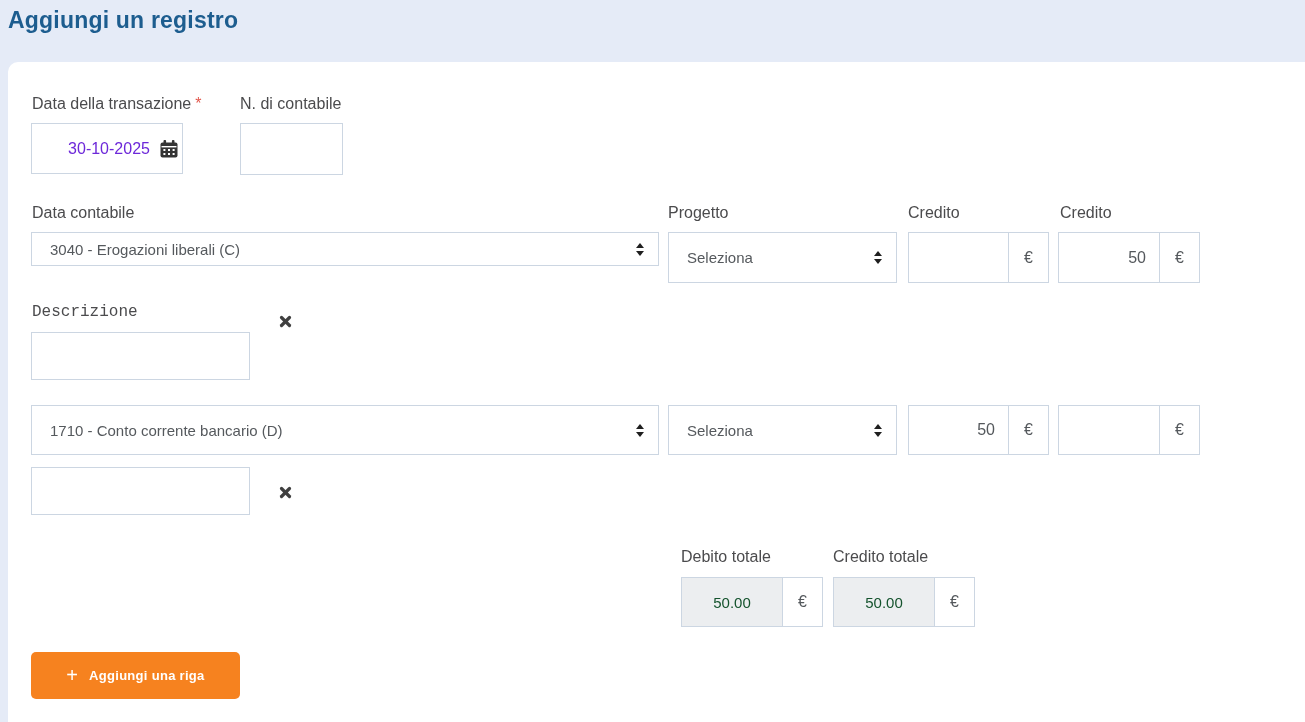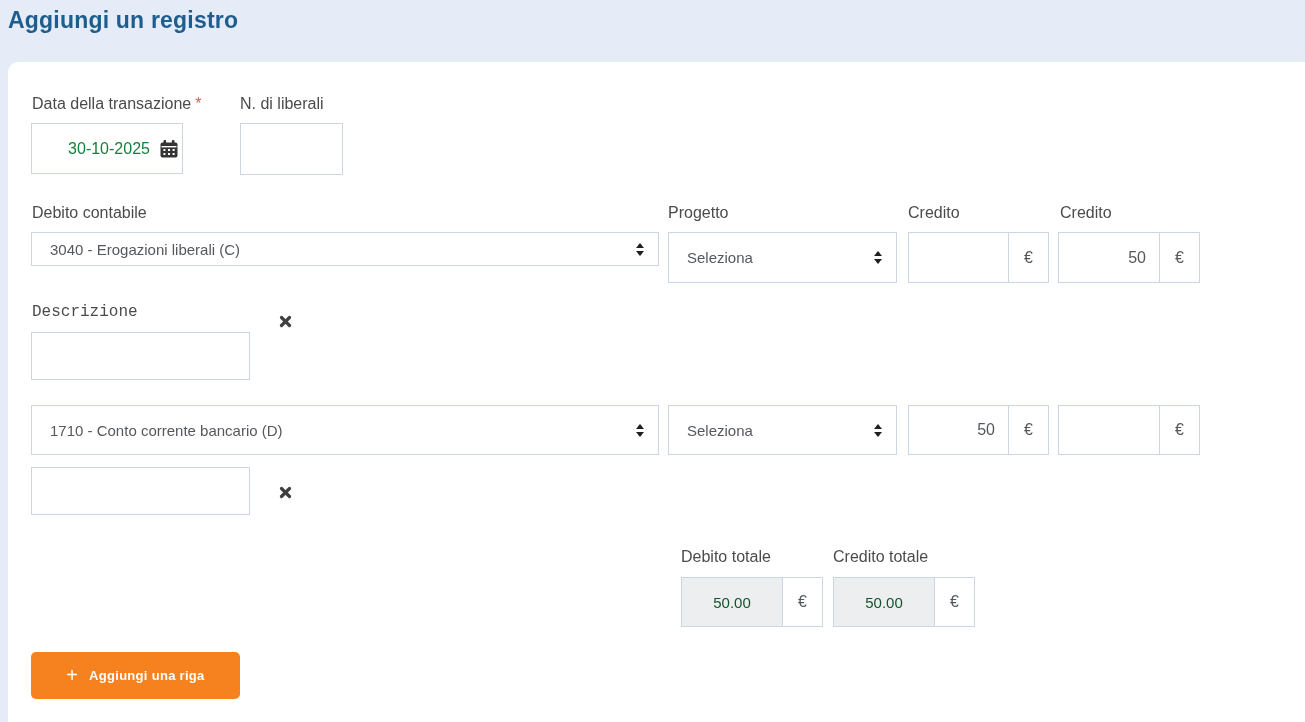--- a/index.html
+++ b/index.html
@@ -38,21 +38,21 @@
     box-sizing: border-box;
     background: #fff;
     border: 1px solid #ccd6e2;
   }
 
   
   .date-input {
     display: flex; align-items: center; justify-content: center; gap: 10px;
     cursor: pointer;
   }
-  .date-text { font-size: 16px; color: #15803d; margin-left: 32px; }
+  .date-text { font-size: 16px; color: #6d28d9; margin-left: 32px; }
 
   
   input.txt {
     position: absolute;
     box-sizing: border-box;
     background: #fff;
     border: 1px solid #ccd6e2;
     font-family: "Liberation Sans", sans-serif;
     font-size: 16px; color: #54585c;
     padding: 0 10px;
@@ -142,21 +142,21 @@
 </head>
 <body>
 
 <h1 class="page-title">Aggiungi un registro</h1>
 
 <div class="card"></div>
 
 <div class="lbl" style="left:32px; top:95px;">
   <span>Data della transazione</span><span class="required">*</span>
 </div>
-<div class="lbl" style="left:240px; top:95px;">N. di liberali</div>
+<div class="lbl" style="left:240px; top:95px;">N. di contabile</div>
 
 <div class="box date-input" style="left:31px; top:123px; width:152px; height:51px;">
   <span class="date-text">30-10-2025</span>
   <span style="display:flex;">
     <svg width="18" height="18" viewBox="0 0 18 18">
       <rect x="0.5" y="2.5" width="17" height="15" rx="2" fill="#343434"></rect>
       <rect x="3.5" y="0" width="2.6" height="5" rx="1" fill="#343434"></rect>
       <rect x="11.9" y="0" width="2.6" height="5" rx="1" fill="#343434"></rect>
       <rect x="1.5" y="6" width="15" height="1.4" fill="#ffffff"></rect>
       <g fill="#ffffff">
@@ -166,21 +166,21 @@
         <rect x="3.4" y="13" width="2" height="2"></rect>
           <rect x="8" y="13" width="2" height="2"></rect>
           <rect x="12.6" y="13" width="2" height="2"></rect>
       </g>
     </svg>
   </span>
 </div>
 
 <input class="txt" style="left: 240px; top: 123px; width: 103px; height: 52px;" value="">
 
-<div class="lbl" style="left:32px; top:204px;">Debito contabile</div>
+<div class="lbl" style="left:32px; top:204px;">Data contabile</div>
 <div class="lbl" style="left:668px; top:204px;">Progetto</div>
 <div class="lbl" style="left:908px; top:204px;">Credito</div>
 <div class="lbl" style="left:1060px; top:204px;">Credito</div>
 
 <div class="box select" style="left:31px; top:232px; width:628px; height:34px;">
   <span class="select-value">3040 - Erogazioni liberali (C)</span>
   <span class="sort-arrows">
       <span class="up"></span>
       <span class="down"></span>
     </span>

